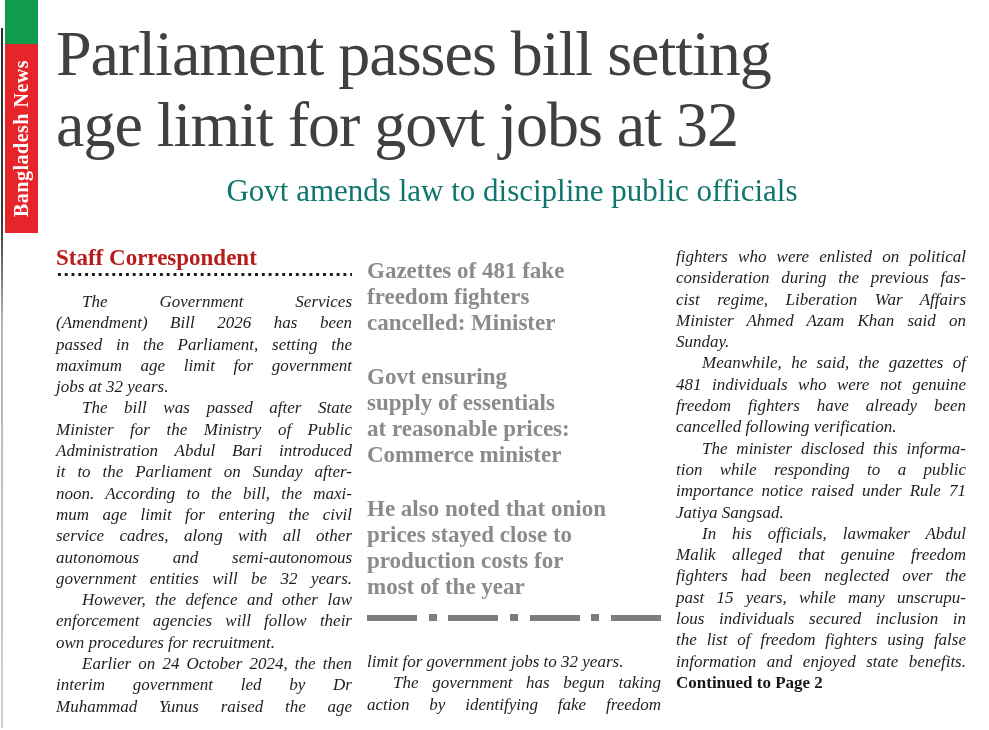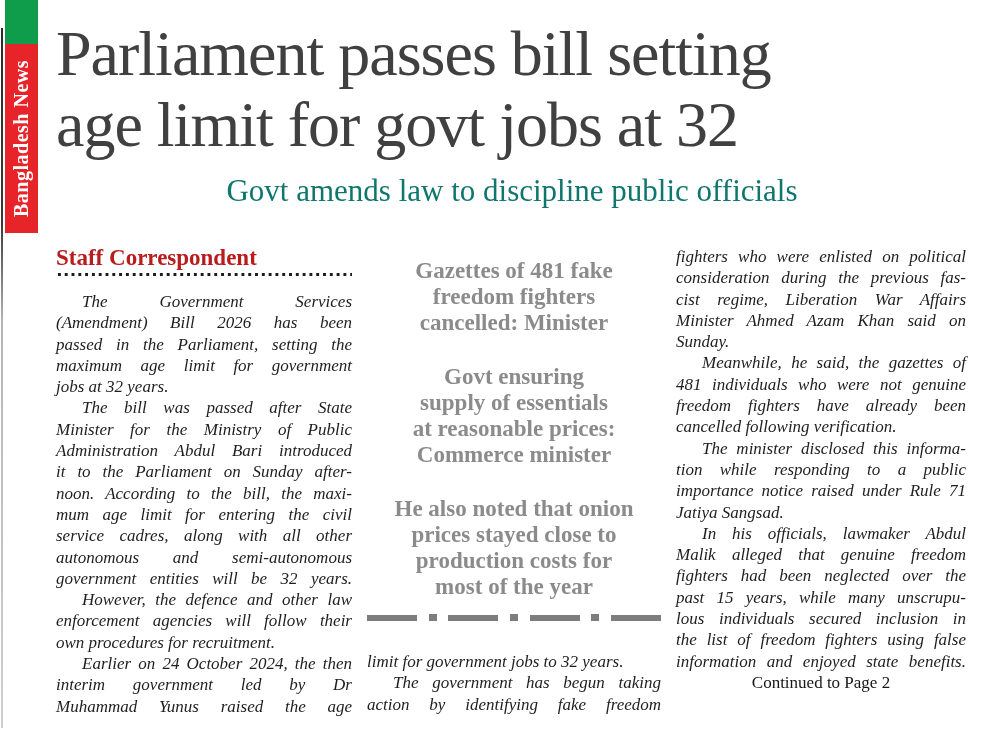--- a/index.html
+++ b/index.html
@@ -41,28 +41,28 @@
     background-image:radial-gradient(circle,#1c1c1c 1.6px,transparent 1.9px);
     background-size:6.8px 5px;background-position:0 50%;background-repeat:repeat-x;
   }
   .col1-body{margin-top:14px;}
   .bline{text-align:justify;text-align-last:justify;font-style:italic;}
   .bline.lastline{text-align-last:left;}
   .bline.indent{text-indent:26px;}
   .col2{padding-top:12px;}
   .quote{color:#8b8b8b;font-weight:700;font-size:23px;line-height:26px;}
   .quote + .quote{margin-top:28px;}
-  .qline{text-align:center;}
+  .qline{text-align:left;}
   .dash-divider{
     margin-top:14px;height:7px;display:flex;align-items:center;justify-content:space-between;
   }
   .dash-long{width:50px;height:6px;background:#7d7d7d;}
   .dash-dot{width:8px;height:7px;background:#7d7d7d;}
   .col2-body{margin-top:30px;}
-  .continued{font-weight:400;text-align:center;color:#161616;}
+  .continued{font-weight:700;text-align:left;color:#161616;}
 </style>
 </head>
 <body>
 
 <div class="page">
 
   <div class="edge-line"></div>
 
   <div class="sidebar">
     <div class="sidebar-green"></div>

